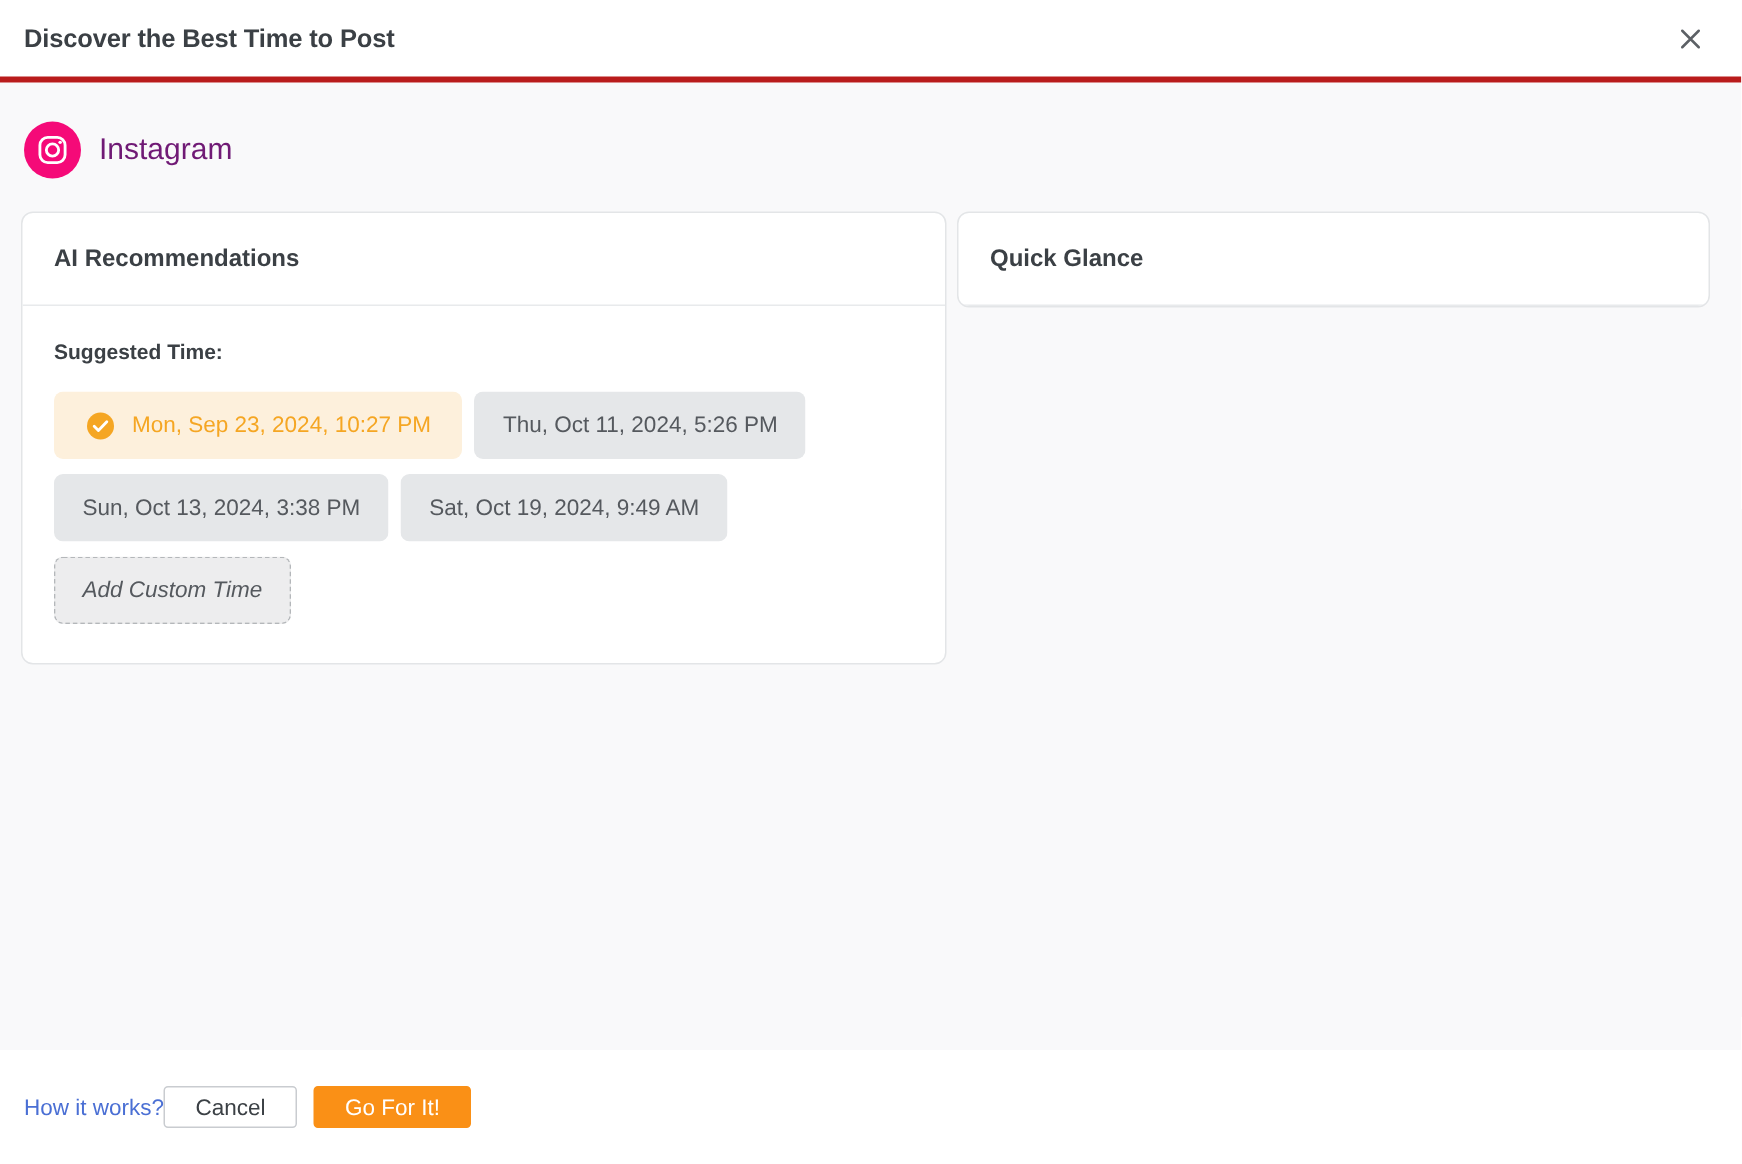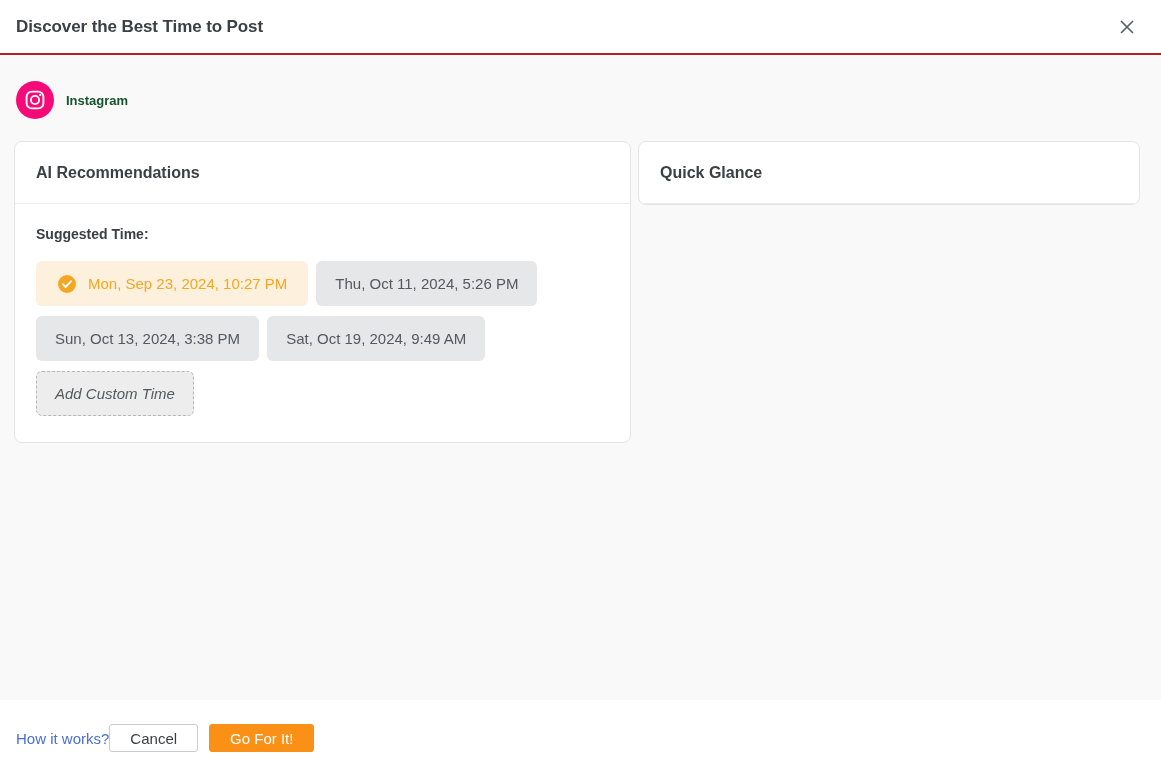--- a/index.html
+++ b/index.html
@@ -20,21 +20,21 @@
     display: flex;
     flex-direction: column;
     overflow: hidden;
   }
 
   
   .modal-header {
     height: 55px;
     flex: 0 0 55px;
     background: #ffffff;
-    border-bottom: 2px solid #b91c1c;
+    border-bottom: 4px solid #b91c1c;
     display: flex;
     align-items: center;
     padding: 0 16px 0 16px;
     position: relative;
   }
   .modal-title {
     font-size: 17px;
     font-weight: bold;
     color: #3b4045;
     letter-spacing: -0.1px;
@@ -74,23 +74,23 @@
     width: 38px;
     height: 38px;
     border-radius: 50%;
     background: #f50a78;
     display: flex;
     align-items: center;
     justify-content: center;
     flex: 0 0 38px;
   }
   .platform-name {
-    font-size: 13px;
-    font-weight: bold;
-    color: #14532d;
+    font-size: 20px;
+    font-weight: normal;
+    color: #701a75;
   }
 
   .cards-row {
     display: flex;
     gap: 7px;
     align-items: flex-start;
   }
 
   .card {
     background: #ffffff;

